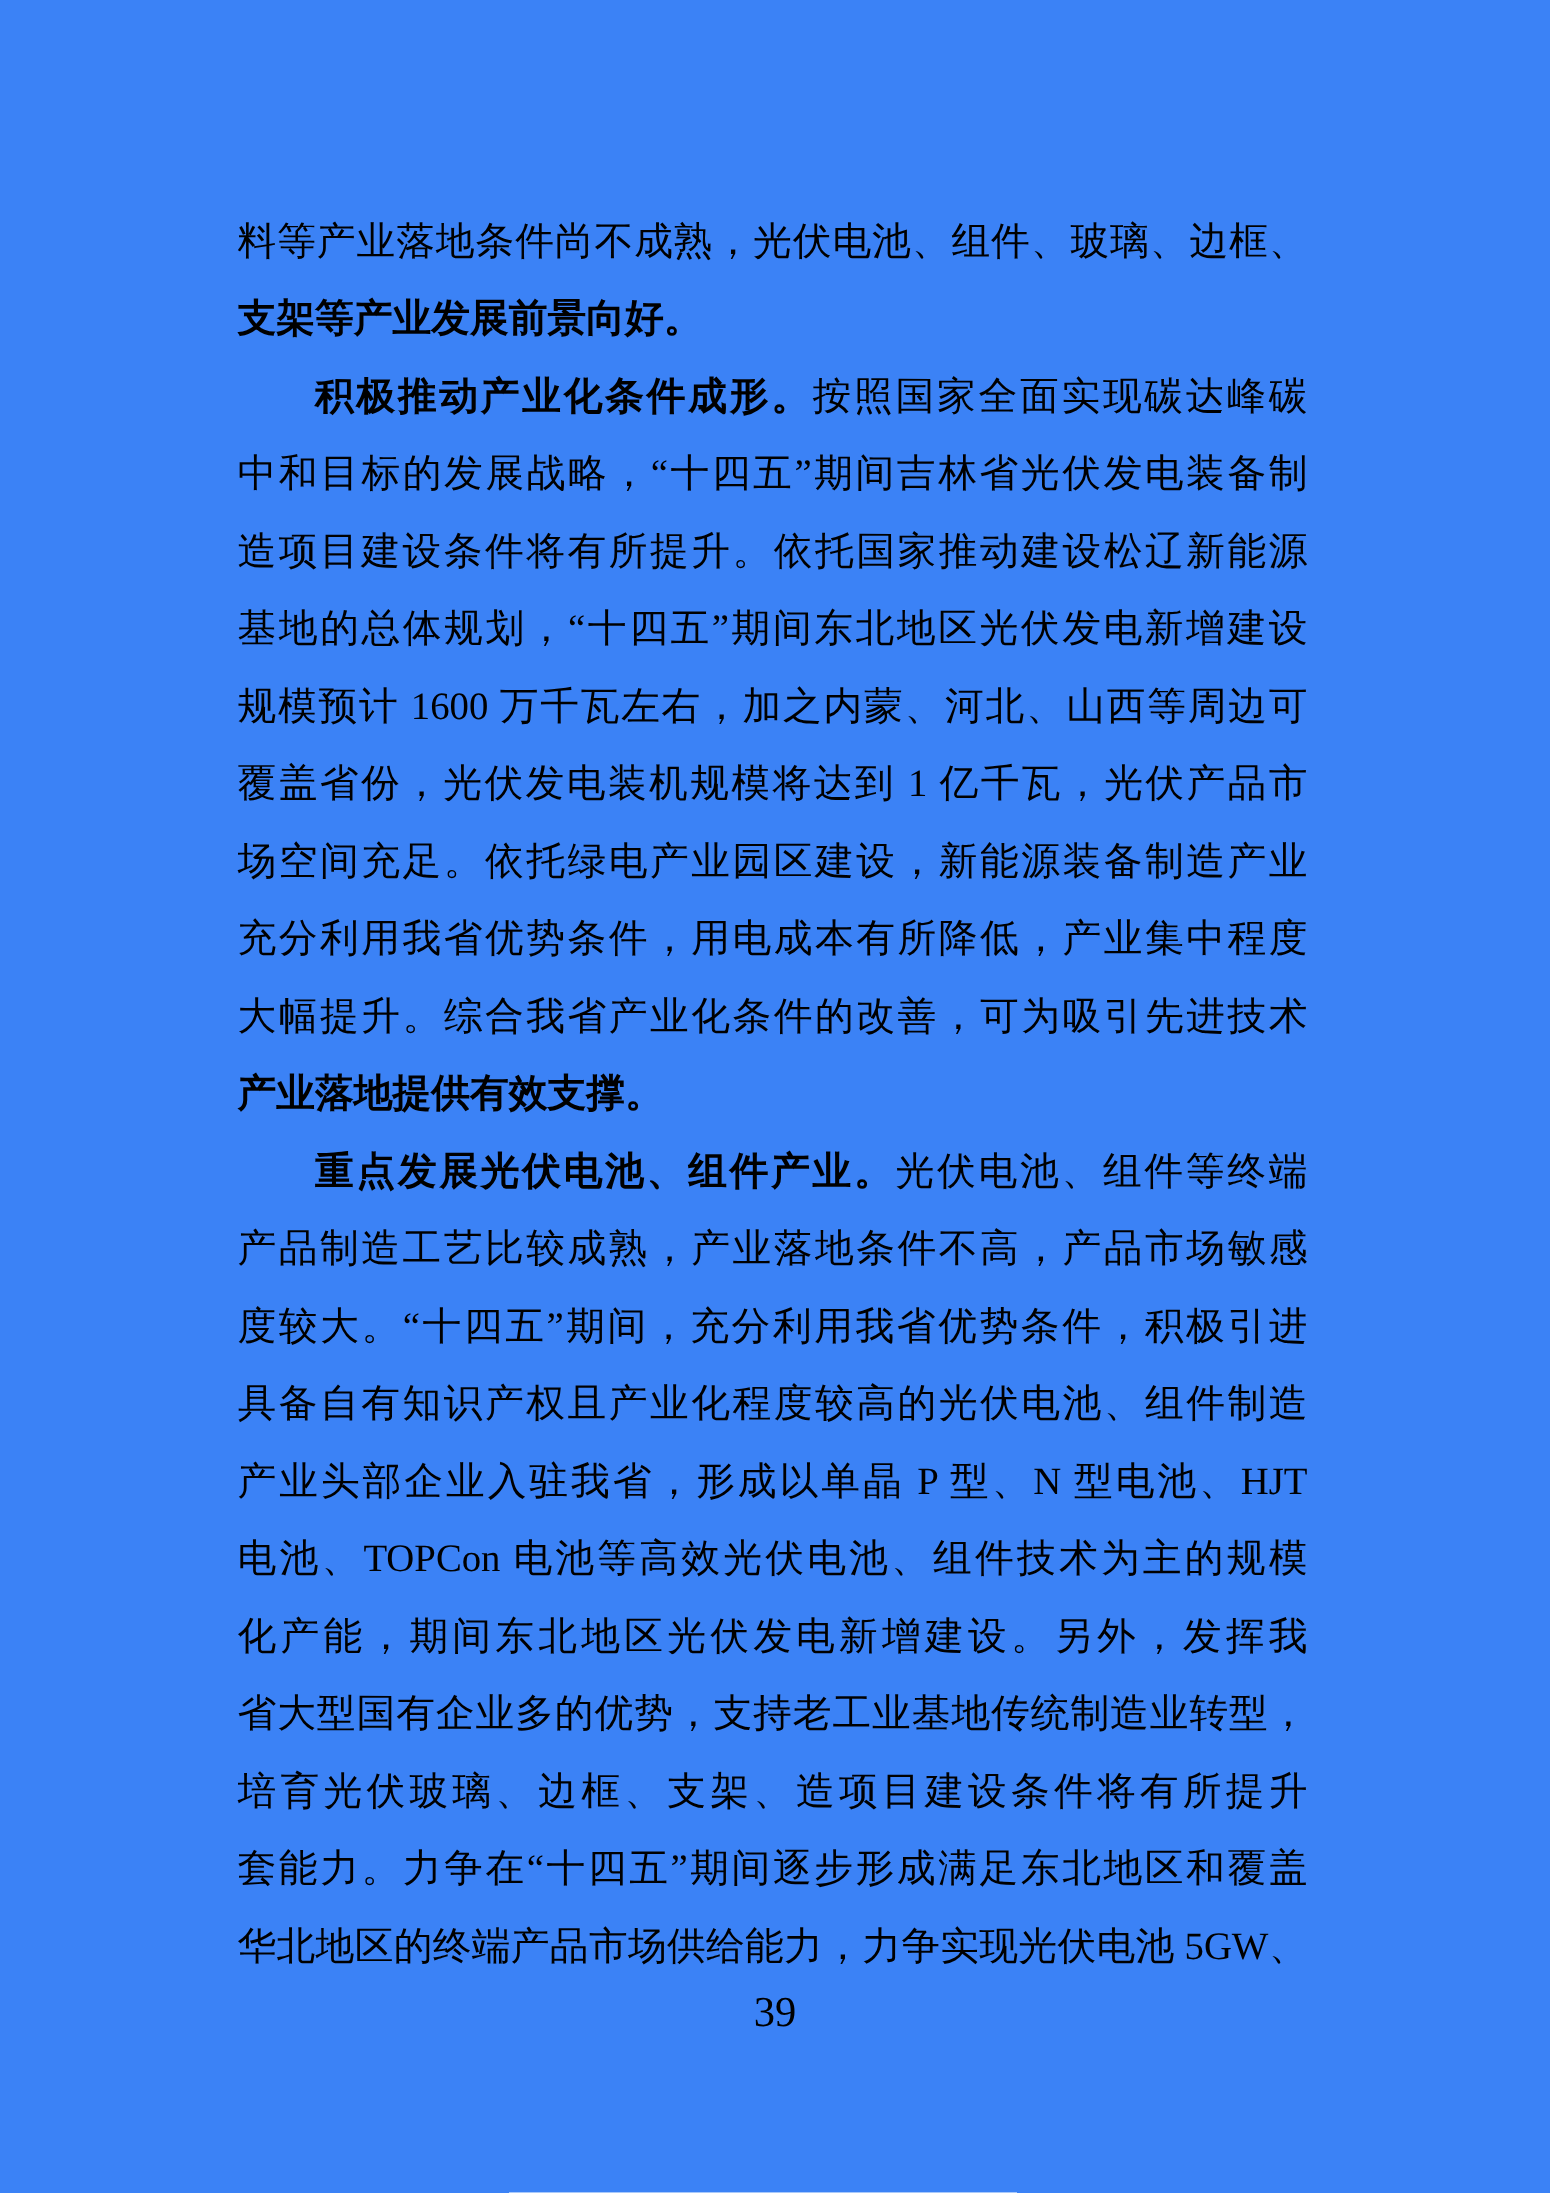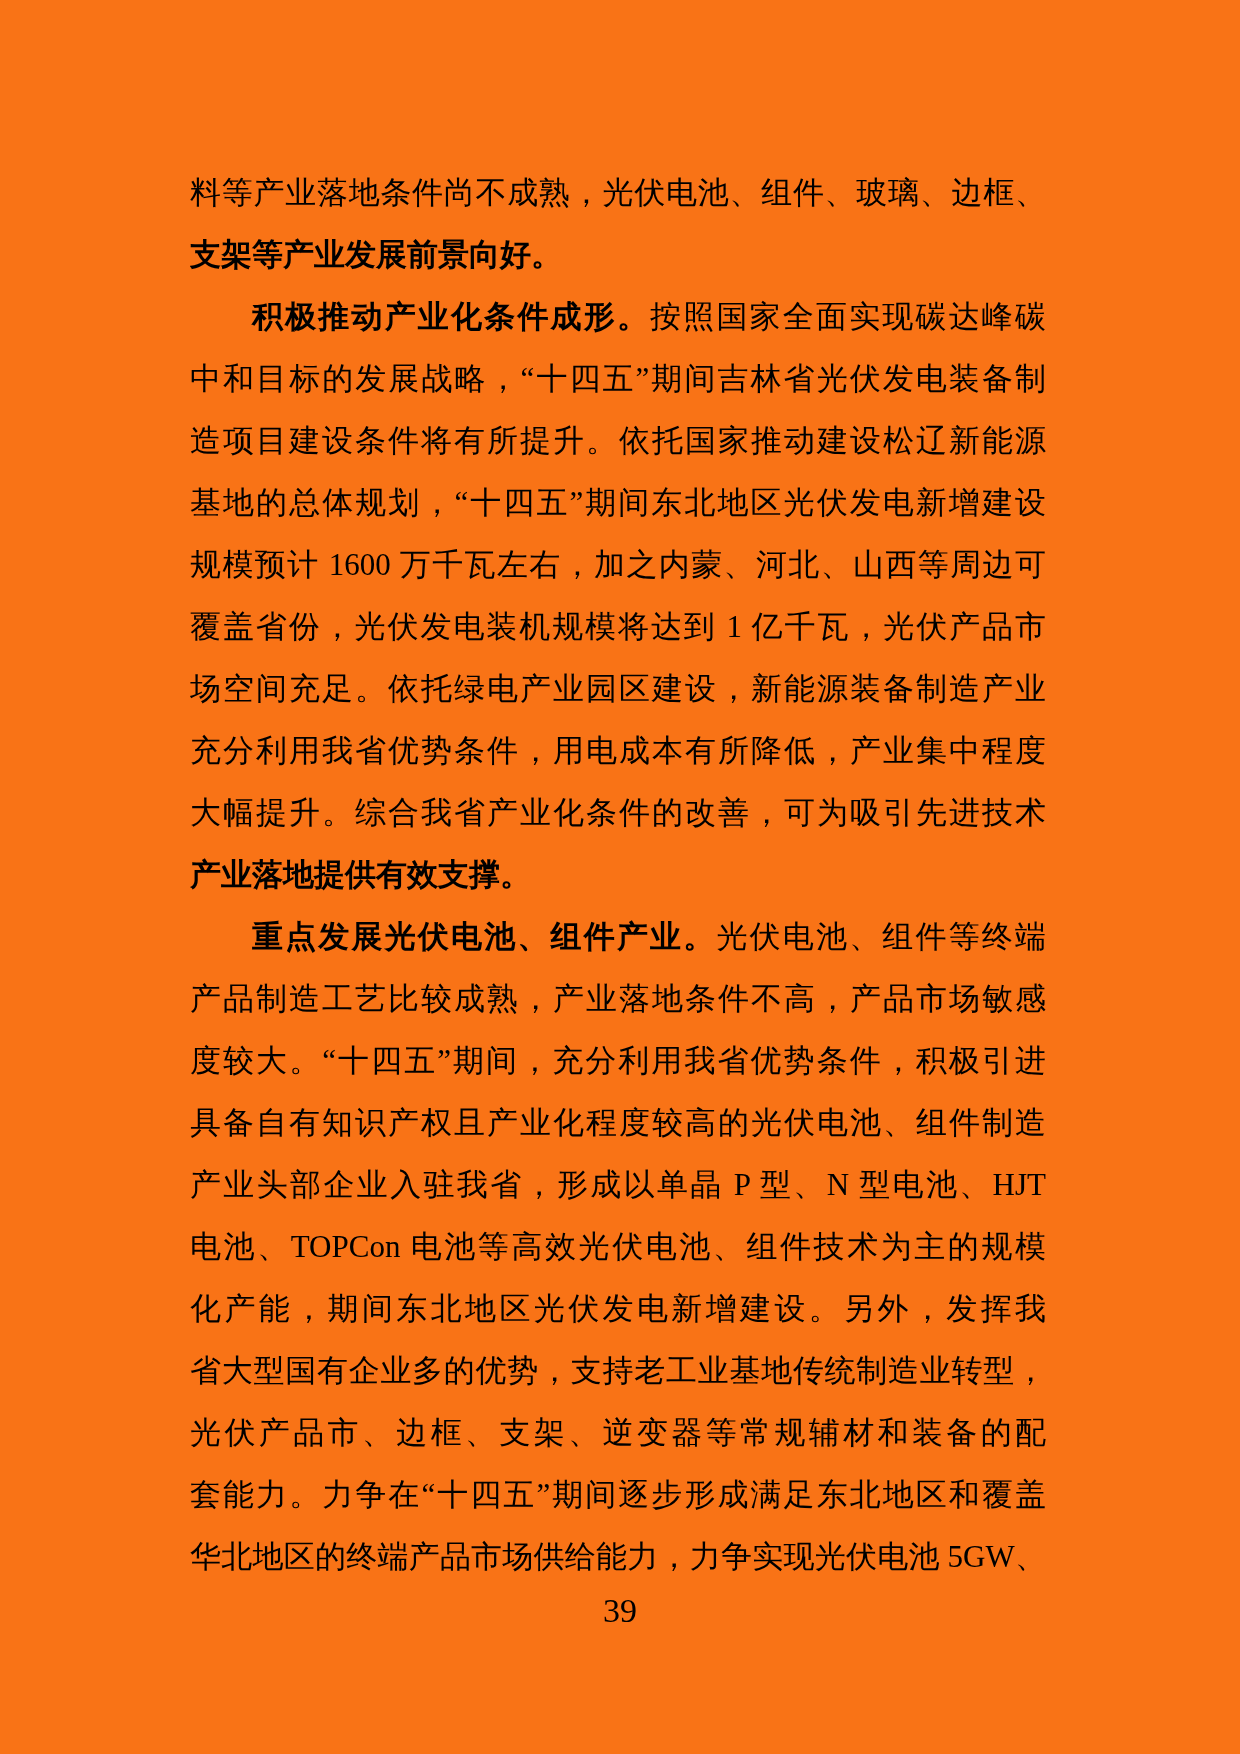--- a/index.html
+++ b/index.html
@@ -8,21 +8,21 @@
     width: 1240px;
     height: 1754px;
     position: relative;
     font-family: "Liberation Serif", "DejaVu Serif", serif;
     color: #000000;
   }
   .page {
     position: relative;
     width: 1240px;
     height: 1754px;
-    background: #f97316;
+    background: #3b82f6;
     overflow: hidden;
     padding-left: 20px;
   }
   .text-block {
     position: absolute;
     left: 190px;
     top: 162px;
     width: 856px;
     font-size: 31px;
     line-height: 62px;
@@ -76,20 +76,20 @@
       <div class="text-line"><span class="seg">大幅提升。综合我省产业化条件的改善，可为吸引先进技术</span></div>
       <div class="text-line short"><span class="seg">产业落地提供有效支撑。</span></div>
       <div class="text-line indent"><span class="seg seg-bold">重点发展光伏电池、组件产业。</span><span class="seg">光伏电池、组件等终端</span></div>
       <div class="text-line"><span class="seg">产品制造工艺比较成熟，产业落地条件不高，产品市场敏感</span></div>
       <div class="text-line"><span class="seg">度较大。“十四五”期间，充分利用我省优势条件，积极引进</span></div>
       <div class="text-line"><span class="seg">具备自有知识产权且产业化程度较高的光伏电池、组件制造</span></div>
       <div class="text-line"><span class="seg">产业头部企业入驻我省，形成以单晶 P 型、N 型电池、HJT</span></div>
       <div class="text-line"><span class="seg">电池、TOPCon 电池等高效光伏电池、组件技术为主的规模</span></div>
       <div class="text-line"><span class="seg">化产能，期间东北地区光伏发电新增建设。另外，发挥我</span></div>
       <div class="text-line"><span class="seg">省大型国有企业多的优势，支持老工业基地传统制造业转型，</span></div>
-      <div class="text-line"><span class="seg">光伏产品市、边框、支架、逆变器等常规辅材和装备的配</span></div>
+      <div class="text-line"><span class="seg">培育光伏玻璃、边框、支架、造项目建设条件将有所提升</span></div>
       <div class="text-line"><span class="seg">套能力。力争在“十四五”期间逐步形成满足东北地区和覆盖</span></div>
       <div class="text-line"><span class="seg">华北地区的终端产品市场供给能力，力争实现光伏电池 5GW、</span></div>
     </main>
   <footer class="page-footer">
     <span class="page-number">39</span>
   </footer>
 </div>
 
 </body></html>

